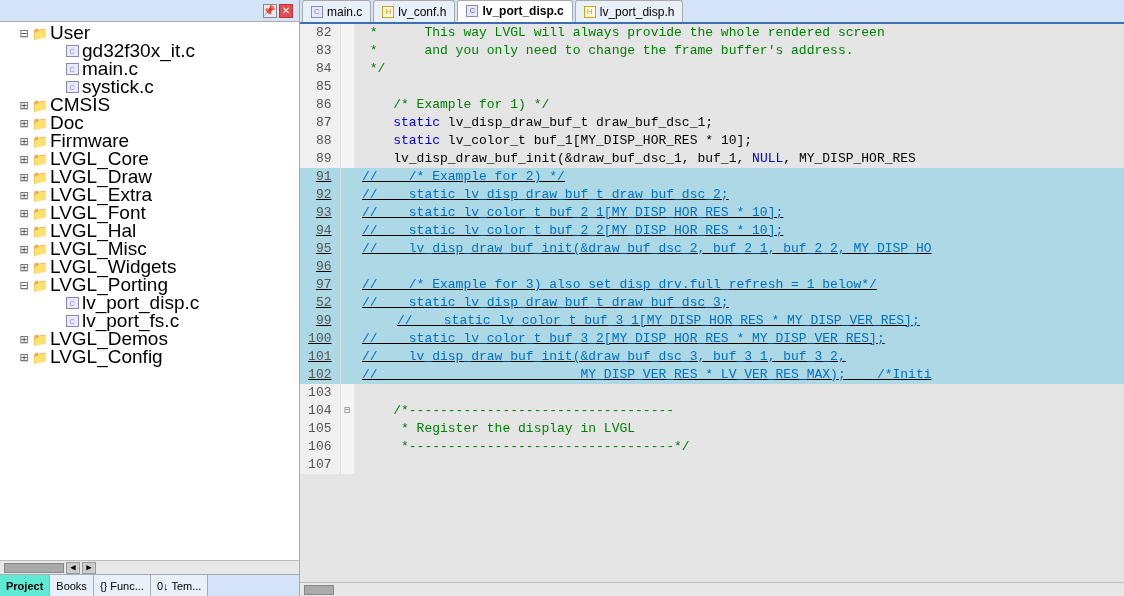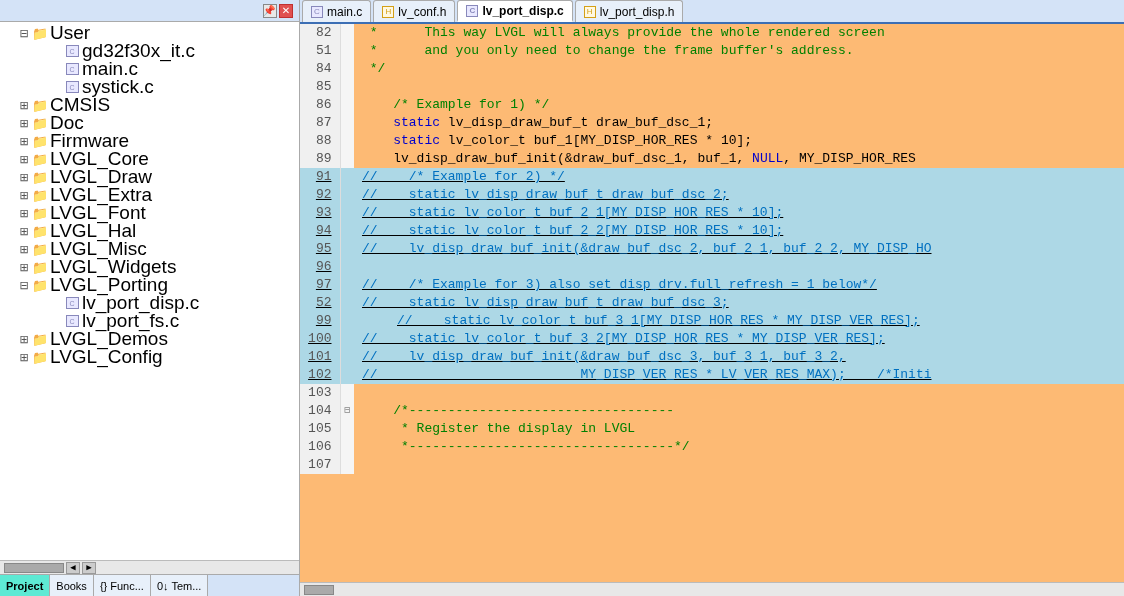--- a/index.html
+++ b/index.html
@@ -202,21 +202,21 @@
       display: flex;
       align-items: center;
       justify-content: center;
       color: #8888bb;
     }
 
     
     .code-area {
       flex: 1;
       overflow: auto;
-      background: #fdba74;
+      background: #e5e5e5;
       position: relative;
     }
 
     .code-table {
       width: 100%;
       border-collapse: collapse;
     }
 
     .code-line {
       height: 18px;
@@ -521,21 +521,21 @@
     <div class="code-area">
       <table class="code-table">
         <tbody id="code-body">
 
         <tr class="code-line">
               <td class="line-number">82</td>
               <td class="line-expand"></td>
               <td class="line-content"><span style="color:#008000;"> *      This way LVGL will always provide the whole rendered screen</span></td>
             </tr>
             <tr class="code-line">
-              <td class="line-number">51</td>
+              <td class="line-number">83</td>
               <td class="line-expand"></td>
               <td class="line-content"><span style="color:#008000;text-align:right;"> *      and you only need to change the frame buffer's address.</span></td>
             </tr>
             <tr class="code-line">
               <td class="line-number">84</td>
               <td class="line-expand"></td>
               <td class="line-content"><span style="color:#008000;"> */</span></td>
             </tr>
             <tr class="code-line">
               <td class="line-number">85</td>

